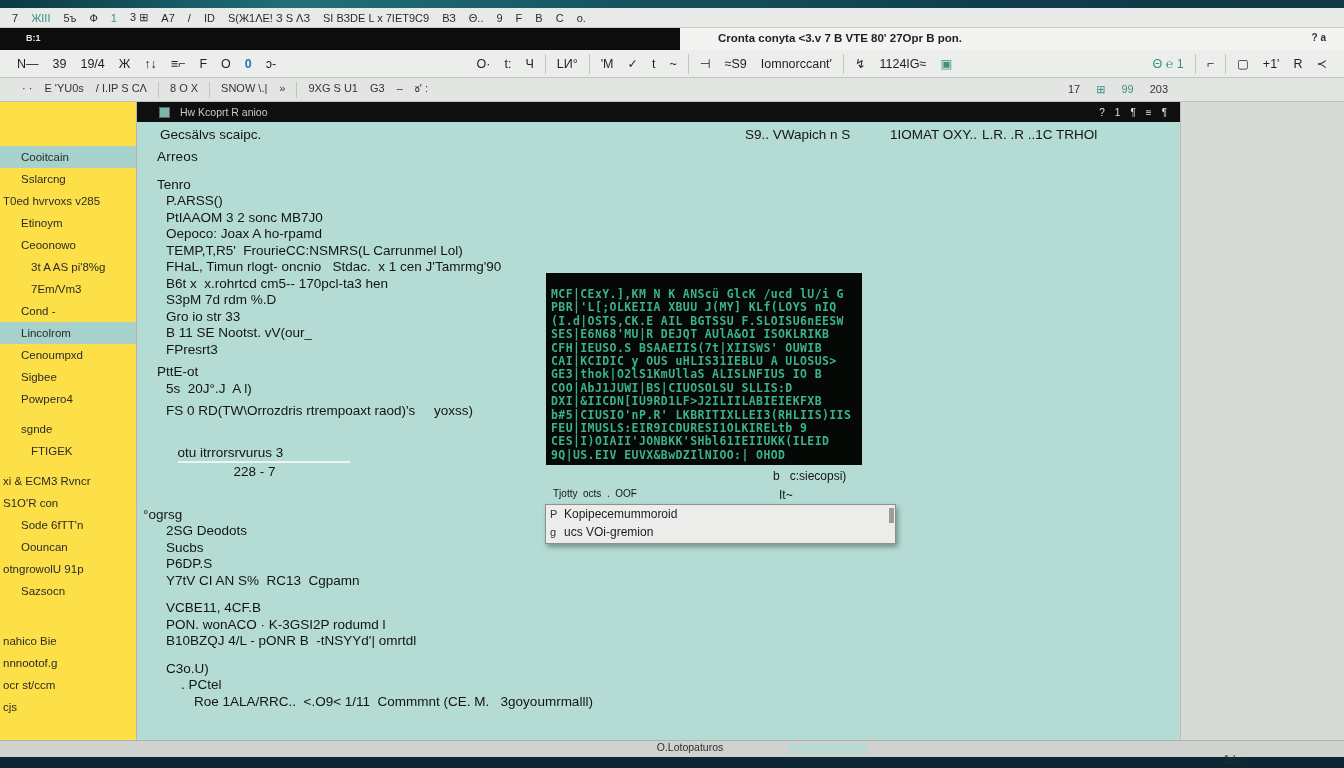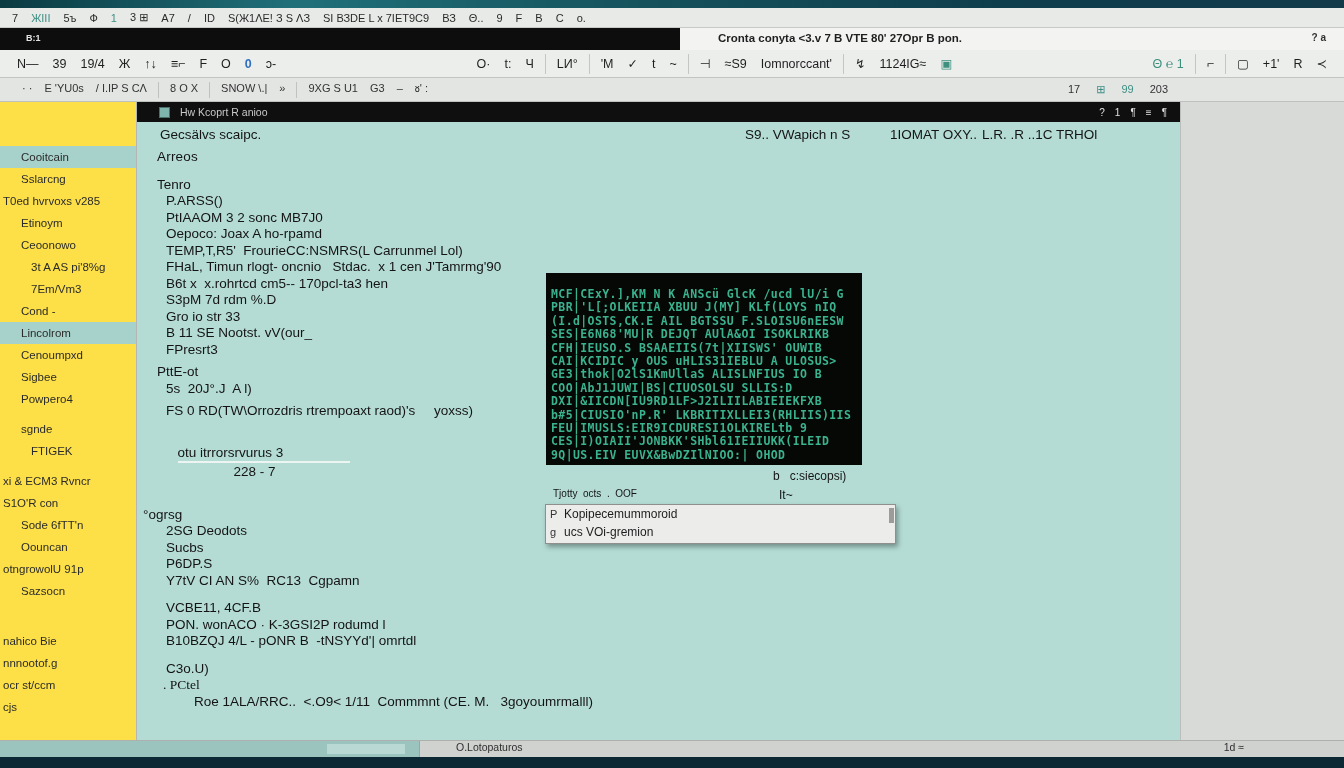--- a/index.html
+++ b/index.html
@@ -60,21 +60,21 @@
 
   .main-content { position:relative; flex:1; font-size:13.5px; color:#141414; padding-top:5px; }
   .hdr-row { position:relative; height:22px; }
   .hdr-row span { position:absolute; top:0; white-space:pre; }
   .hdr-c1 { left:23px; }  .hdr-c2 { left:608px; } .hdr-c3 { left:753px; } .hdr-c4 { left:845px; }
 
   .line { line-height:16.5px; white-space:pre; }
   .line.ind0 { padding-left:6px; }
   .line.ind1 { padding-left:20px; }
   .line.ind2 { padding-left:29px; }
-  .line.ind3 { padding-left:26px;font-family:Liberation Serif, serif; }
+  .line.ind3 { padding-left:44px; }
   .line.ind4 { padding-left:57px; }
   .line.gap6 { margin-top:6px; } .line.gap8 { margin-top:8px; }
   .line.gap10 { margin-top:10px; } .line.gap12 { margin-top:11px; }
   .line.semibold { letter-spacing:.2px; }
 
   .u-row { margin-top:7px; line-height:17px; white-space:pre; padding-left:3px; }
   .u-row .ulink { display:inline-block; min-width:172px; border-bottom:2px solid #edf5f2; }
   .u-row .uval { margin-left:56px; }
 
   .terminal { position:absolute; left:409px; top:151px; width:316px; height:192px;
@@ -90,21 +90,21 @@
   .dropdown { position:absolute; left:408px; top:382px; width:351px; height:40px;
               background:#ecedeb; border:1px solid #8f8f8d;
               box-shadow:2px 3px 5px rgba(0,0,0,.35); font-size:12px; color:#1c1c1c; }
   .dd-item { height:18px; line-height:18px; display:flex; align-items:center; padding-left:4px; white-space:pre; }
   .dd-icon { width:14px; font-size:11px; color:#333; }
   .dd-thumb { position:absolute; right:1px; top:3px; width:5px; height:15px; background:#9c9c9a; }
 
   .right-panel { flex:1; background:#d8dad8; border-left:1px solid #bcbebc; }
 
   .statusbar { height:17px; background:#d0d2d0; border-top:1px solid #aeb0ae;
-               display:flex; font-size:10.5px; color:#2e2e2e; }
+               display:flex; align-items:center; font-size:10.5px; color:#2e2e2e;flex-direction:column; }
   .sb-left { width:420px; height:100%; background:#9cc4bf; position:relative; border-right:1px solid #8aada9; }
   .sb-pill { position:absolute; right:14px; top:3px; width:78px; height:10px; background:#b9dad4; }
   .sb-text { padding-left:36px; }
   .sb-right { margin-left:auto; padding-right:100px; }
   .bottom-strip { height:11px; background:#0d2835; }
 </style>
 </head>
 <body>
 
 <div class="screen">

